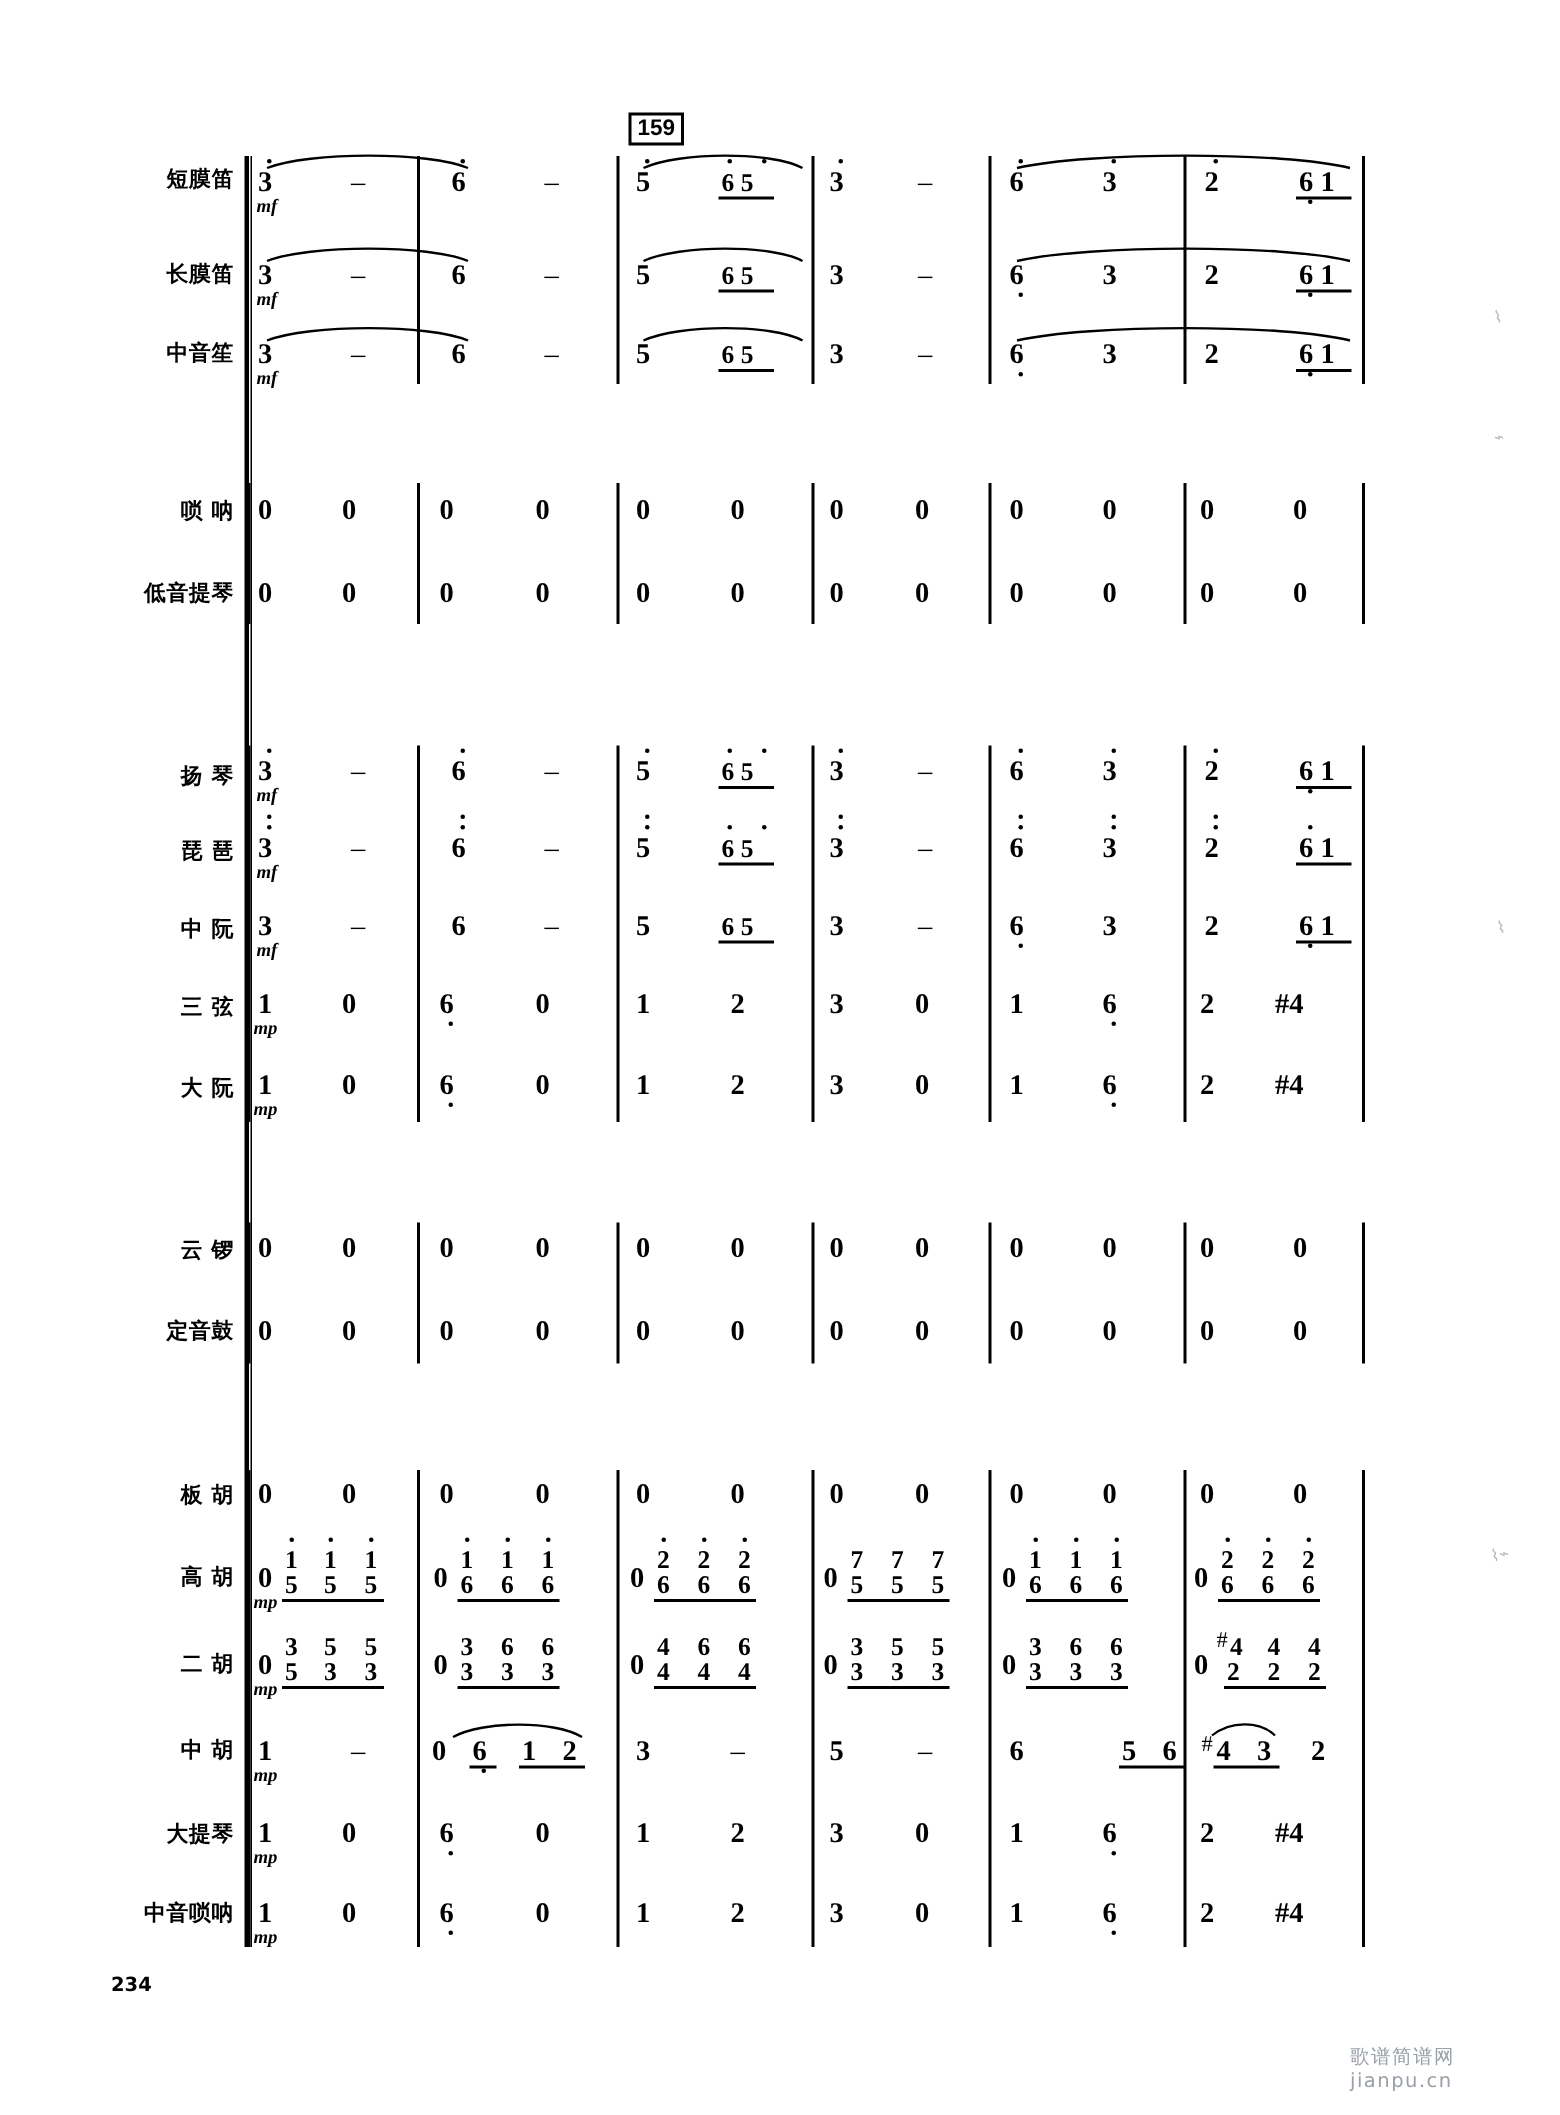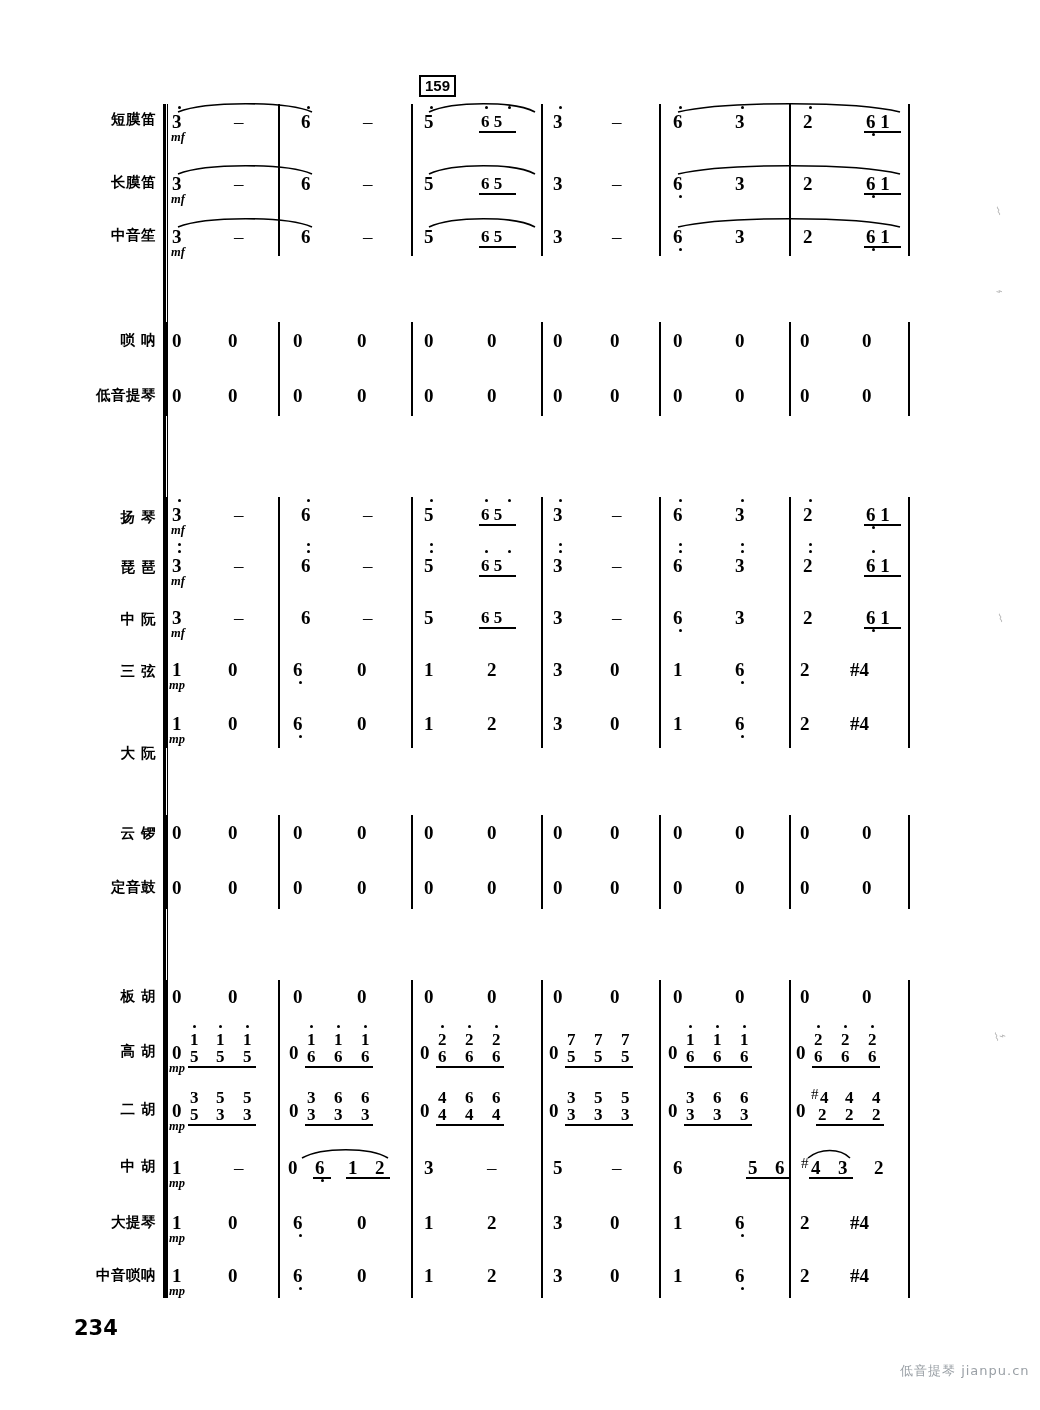--- a/index.html
+++ b/index.html
@@ -81,21 +81,21 @@
   }
   .slur{position:absolute;}
   .sharp{
     position:absolute;
     font-family:"Liberation Serif", serif;
     font-size:15px;line-height:1;
   }
   .pagenum{
     position:absolute;
     font-family:"DejaVu Sans", sans-serif;
-    font-size:21px;font-weight:700;
+    font-size:13px;font-weight:700;
   }
   .watermark{
     position:absolute;
     font-family:"DejaVu Sans", sans-serif;
     font-size:13px;
     color:#9aa0a6;
     letter-spacing:1px;
   }
   .smudge{
     position:absolute;
@@ -116,21 +116,21 @@
   <div class="inst-label" style="left:60px;top:173px;width:96px;">长膜笛</div>
   <div class="inst-label" style="left:60px;top:226px;width:96px;">中音笙</div>
 
   <div class="inst-label" style="left:60px;top:331px;width:96px;">唢 呐</div>
   <div class="inst-label" style="left:52px;top:386px;width:104px;">低音提琴</div>
 
   <div class="inst-label" style="left:60px;top:508px;width:96px;">扬 琴</div>
   <div class="inst-label" style="left:60px;top:558px;width:96px;">琵 琶</div>
   <div class="inst-label" style="left:60px;top:610px;width:96px;">中 阮</div>
   <div class="inst-label" style="left:60px;top:662px;width:96px;">三 弦</div>
-  <div class="inst-label" style="left:60px;top:744px;width:96px;">大 阮</div>
+  <div class="inst-label" style="left:60px;top:716px;width:96px;">大 阮</div>
 
   <div class="inst-label" style="left:60px;top:824px;width:96px;">云 锣</div>
   <div class="inst-label" style="left:60px;top:878px;width:96px;">定音鼓</div>
 
   <div class="inst-label" style="left:60px;top:987px;width:96px;">板 胡</div>
   <div class="inst-label" style="left:60px;top:1042px;width:96px;">高 胡</div>
   <div class="inst-label" style="left:60px;top:1100px;width:96px;">二 胡</div>
   <div class="inst-label" style="left:60px;top:1157px;width:96px;">中 胡</div>
   <div class="inst-label" style="left:54px;top:1213px;width:102px;">大提琴</div>
   <div class="inst-label" style="left:46px;top:1266px;width:110px;">中音唢呐</div>
@@ -669,16 +669,16 @@
   <div class="note" style="left:850px;top:1266px;">#4</div>
 
   <div class="pagenum" style="left:74px;top:1316px;">234</div>
 
   <div class="smudge" style="left:996px;top:205px;">⌇</div>
   <div class="smudge" style="left:996px;top:285px;">⌁</div>
   <div class="smudge" style="left:998px;top:612px;">⌇</div>
   <div class="smudge" style="left:994px;top:1030px;">⌇⌁</div>
 
   <div class="watermark" style="left:900px;top:1362px;">
-    <span>低音提琴 jianpu.cn</span>
+    <span>歌谱简谱网 jianpu.cn</span>
   </div>
 
 </div>
 
 </body></html>

